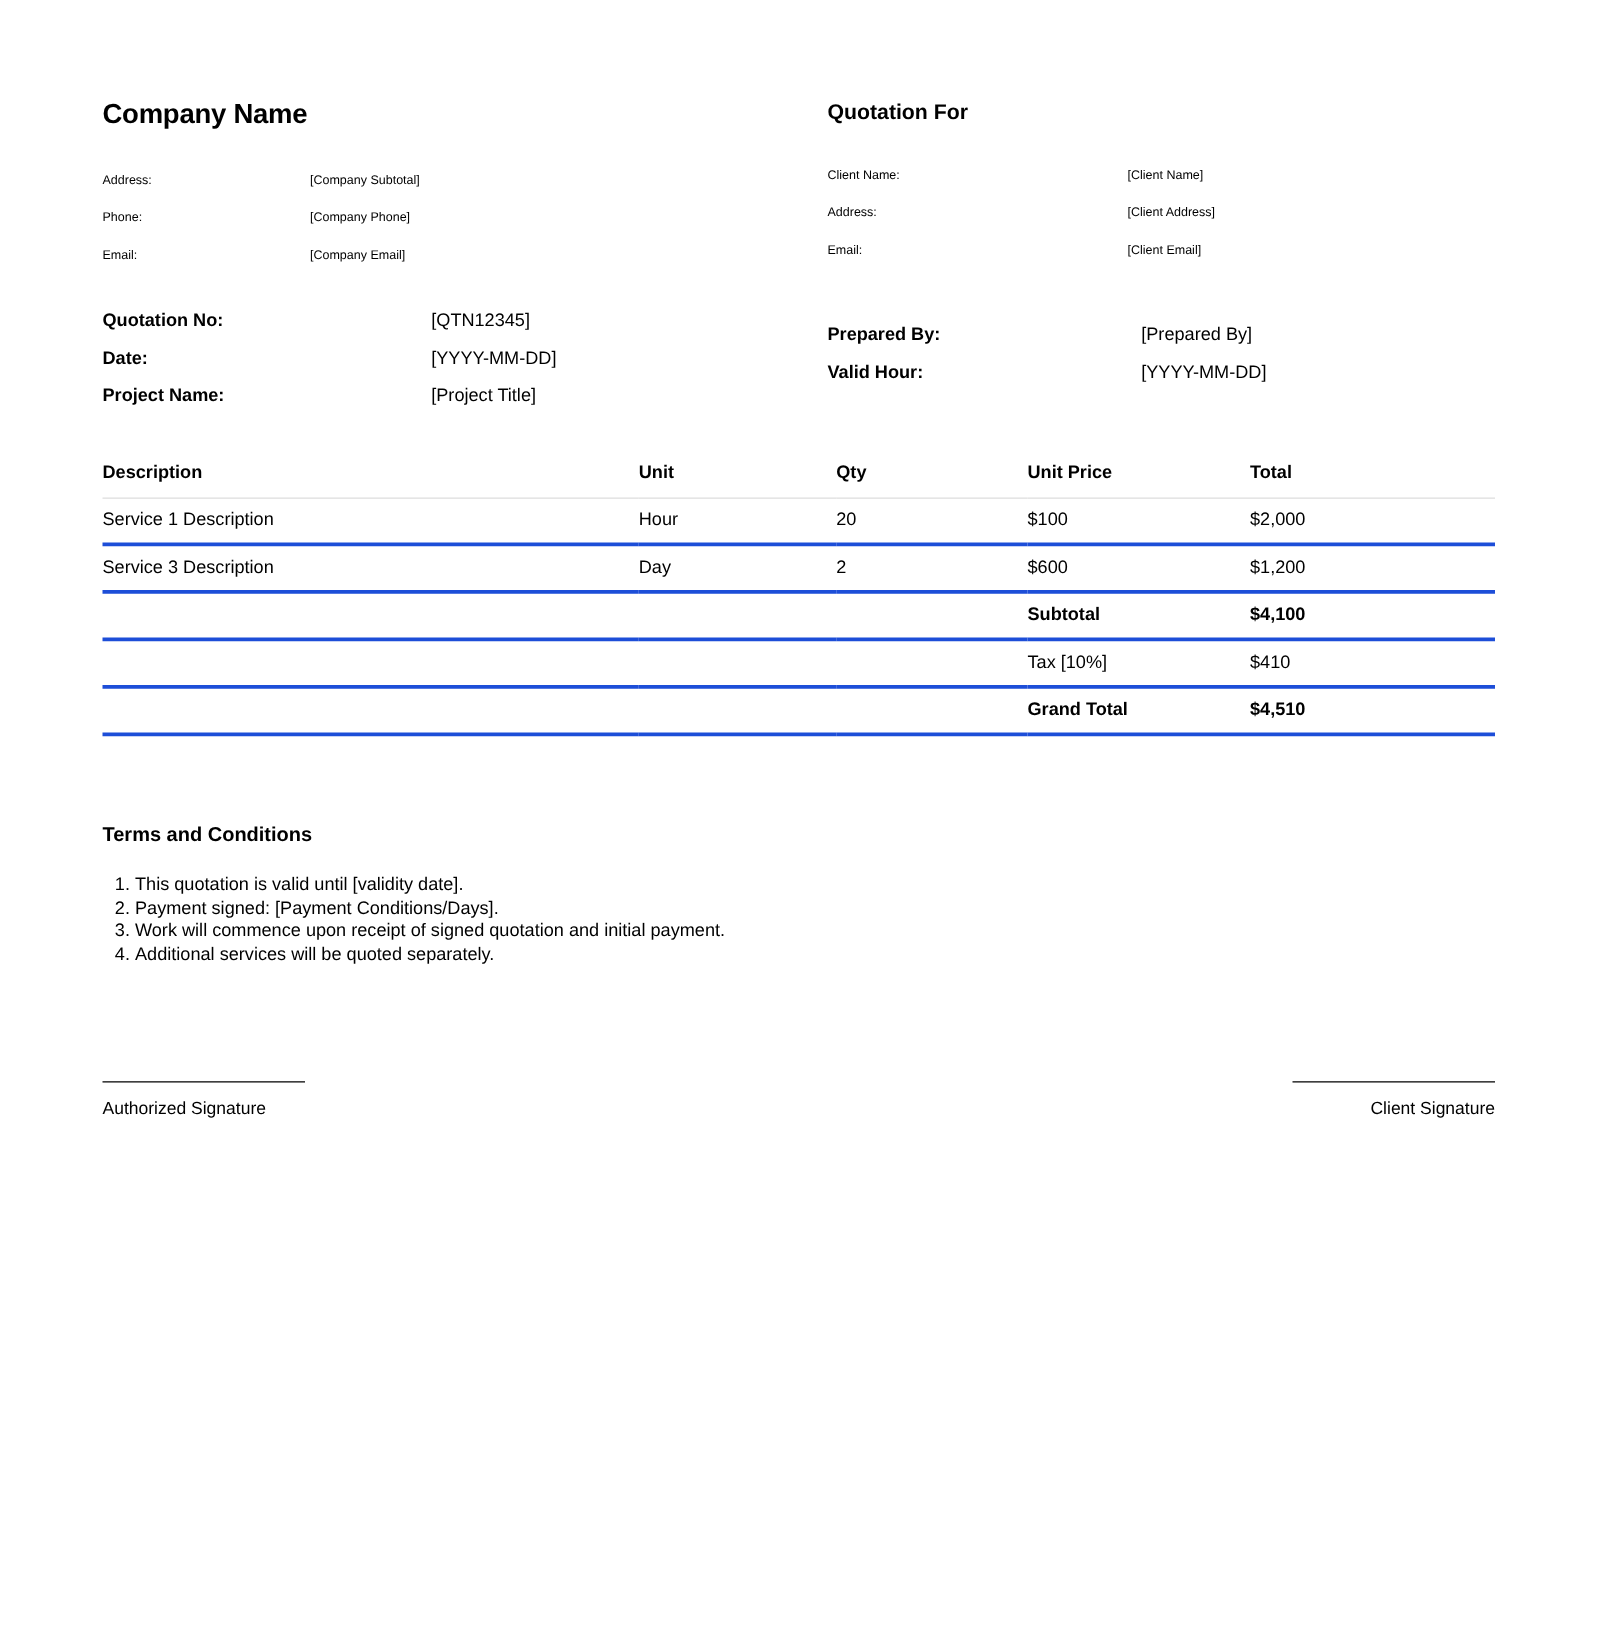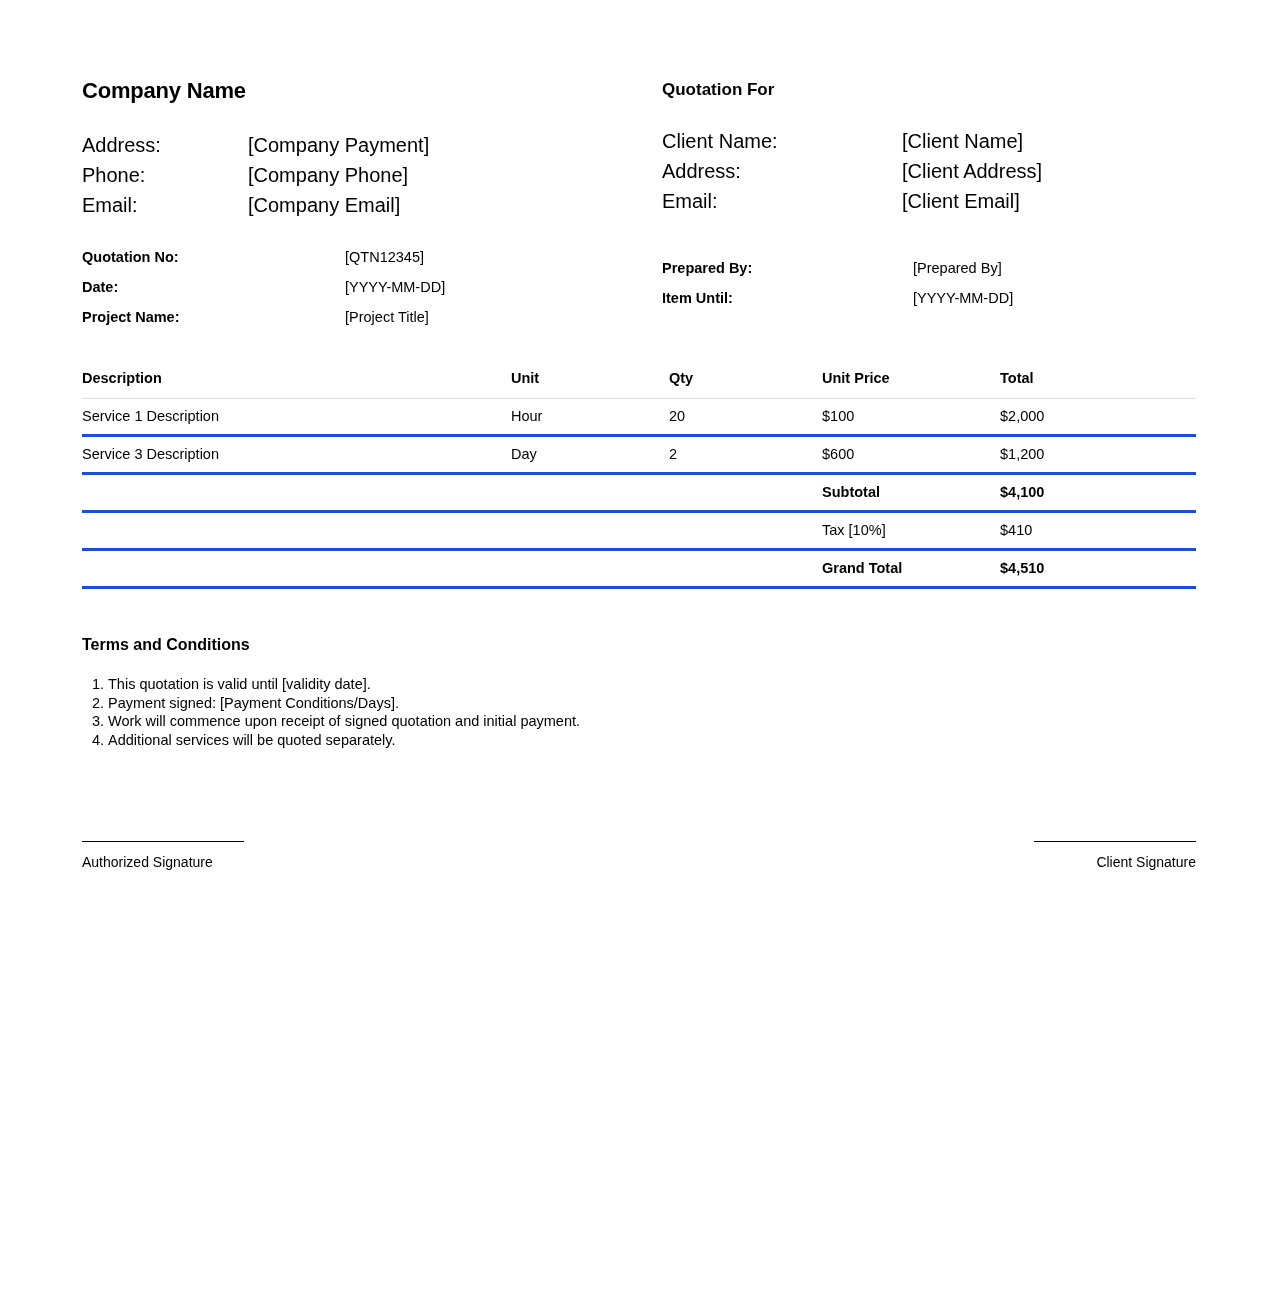--- a/index.html
+++ b/index.html
@@ -46,21 +46,21 @@
   }
   h2.block-title {
     font-size: 17px;
     font-weight: bold;
     line-height: 20px;
     margin: 2px 0 26px 0;
   }
 
   .kv-row {
     display: flex;
-    font-size: 20px;
+    font-size: 10px;
     line-height: 30px;
     height: 30px;
   }
   .kv-row .k { white-space: nowrap; }
   .kv-row .v { white-space: nowrap; }
 
   
   .info-company .k { width: 166px; flex: 0 0 166px; }
   
   .info-client .k  { width: 240px; flex: 0 0 240px; }
@@ -131,21 +131,21 @@
   tr.totals-top td      { border-top: 2px solid #222222; }
   tr.row-subtotal td    { font-weight: bold; }
   tr.row-grand td       { border-top: 2px solid #222222; font-weight: bold; }
   td.tot-label {
     text-align: right;
     padding-right: 10px;
   }
   td.tot-value { text-align: left; }
 
   
-  .terms-wrap { margin-top: 46px; }
+  .terms-wrap { margin-top: 70px; }
   ol.terms-list {
     margin: 21px 0 0 0;
     padding-left: 26px;
     font-size: 14.5px;
     line-height: 18.5px;
   }
   ol.terms-list li { margin: 0; padding: 0; }
 
   
   .sign-row {
@@ -176,21 +176,21 @@
   <div class="sheet">
 
     <div class="top-grid">
 
       <div class="col-left">
         <h1 class="company-title">Company Name</h1>
 
         <div class="info-company">
           <div class="kv-row">
             <span class="k">Address:</span>
-            <span class="v">[Company Payment]</span>
+            <span class="v">[Company Subtotal]</span>
           </div>
           <div class="kv-row">
             <span class="k">Phone:</span>
             <span class="v">[Company Phone]</span>
           </div>
           <div class="kv-row">
             <span class="k">Email:</span>
             <span class="v">[Company Email]</span>
           </div>
         </div>
@@ -228,21 +228,21 @@
             <span class="v">[Client Email]</span>
           </div>
         </div>
 
         <div class="meta-block meta-right">
           <div class="meta-row">
             <span class="k">Prepared By:</span>
             <span class="v">[Prepared By]</span>
           </div>
           <div class="meta-row">
-            <span class="k">Item Until:</span>
+            <span class="k">Valid Hour:</span>
             <span class="v">[YYYY-MM-DD]</span>
           </div>
         </div>
       </div>
     </div>
 
 
     <div class="details-wrap">
 
       <table class="quote-table">

